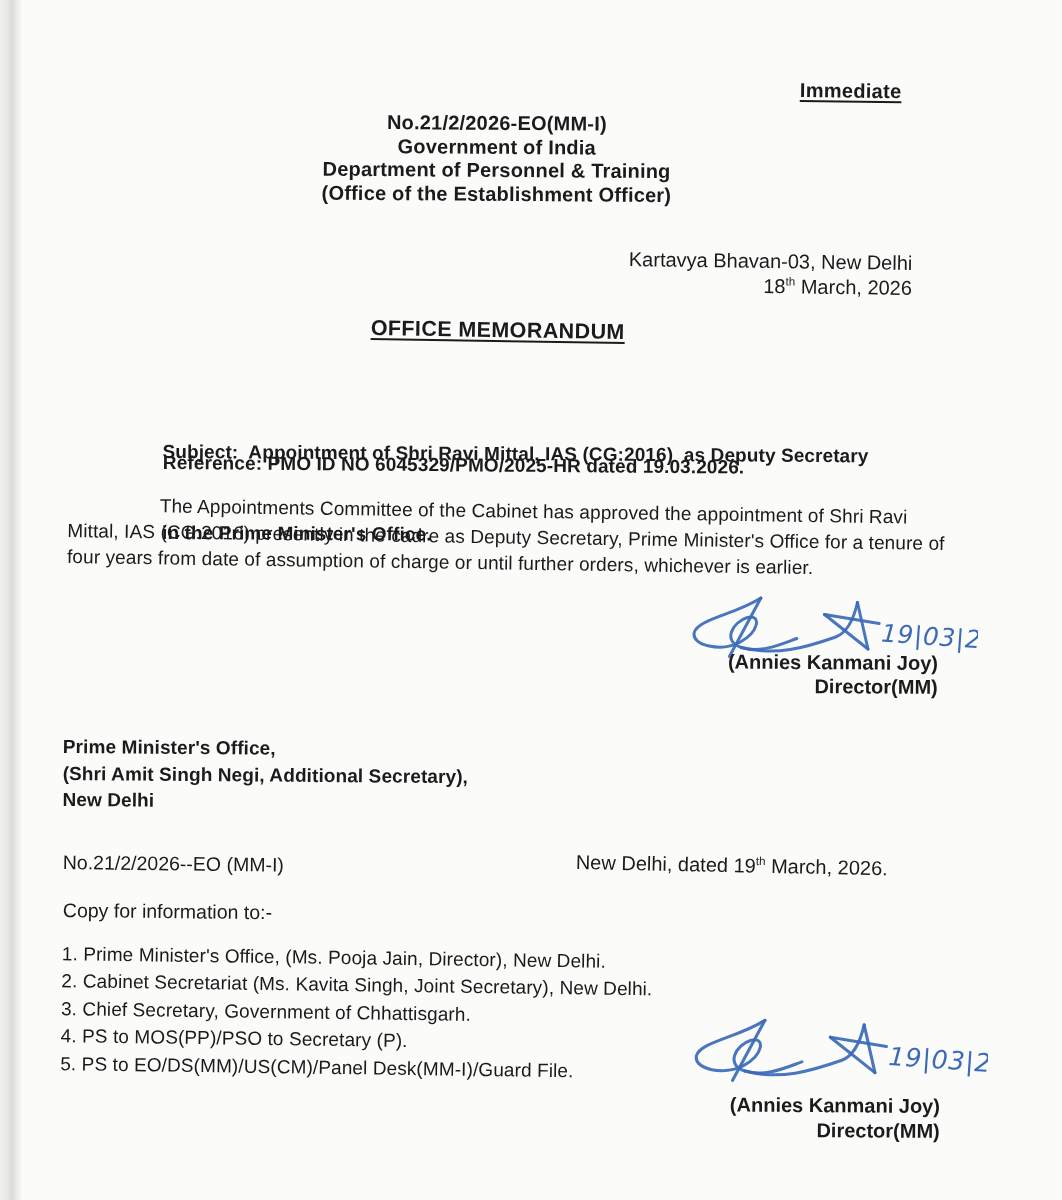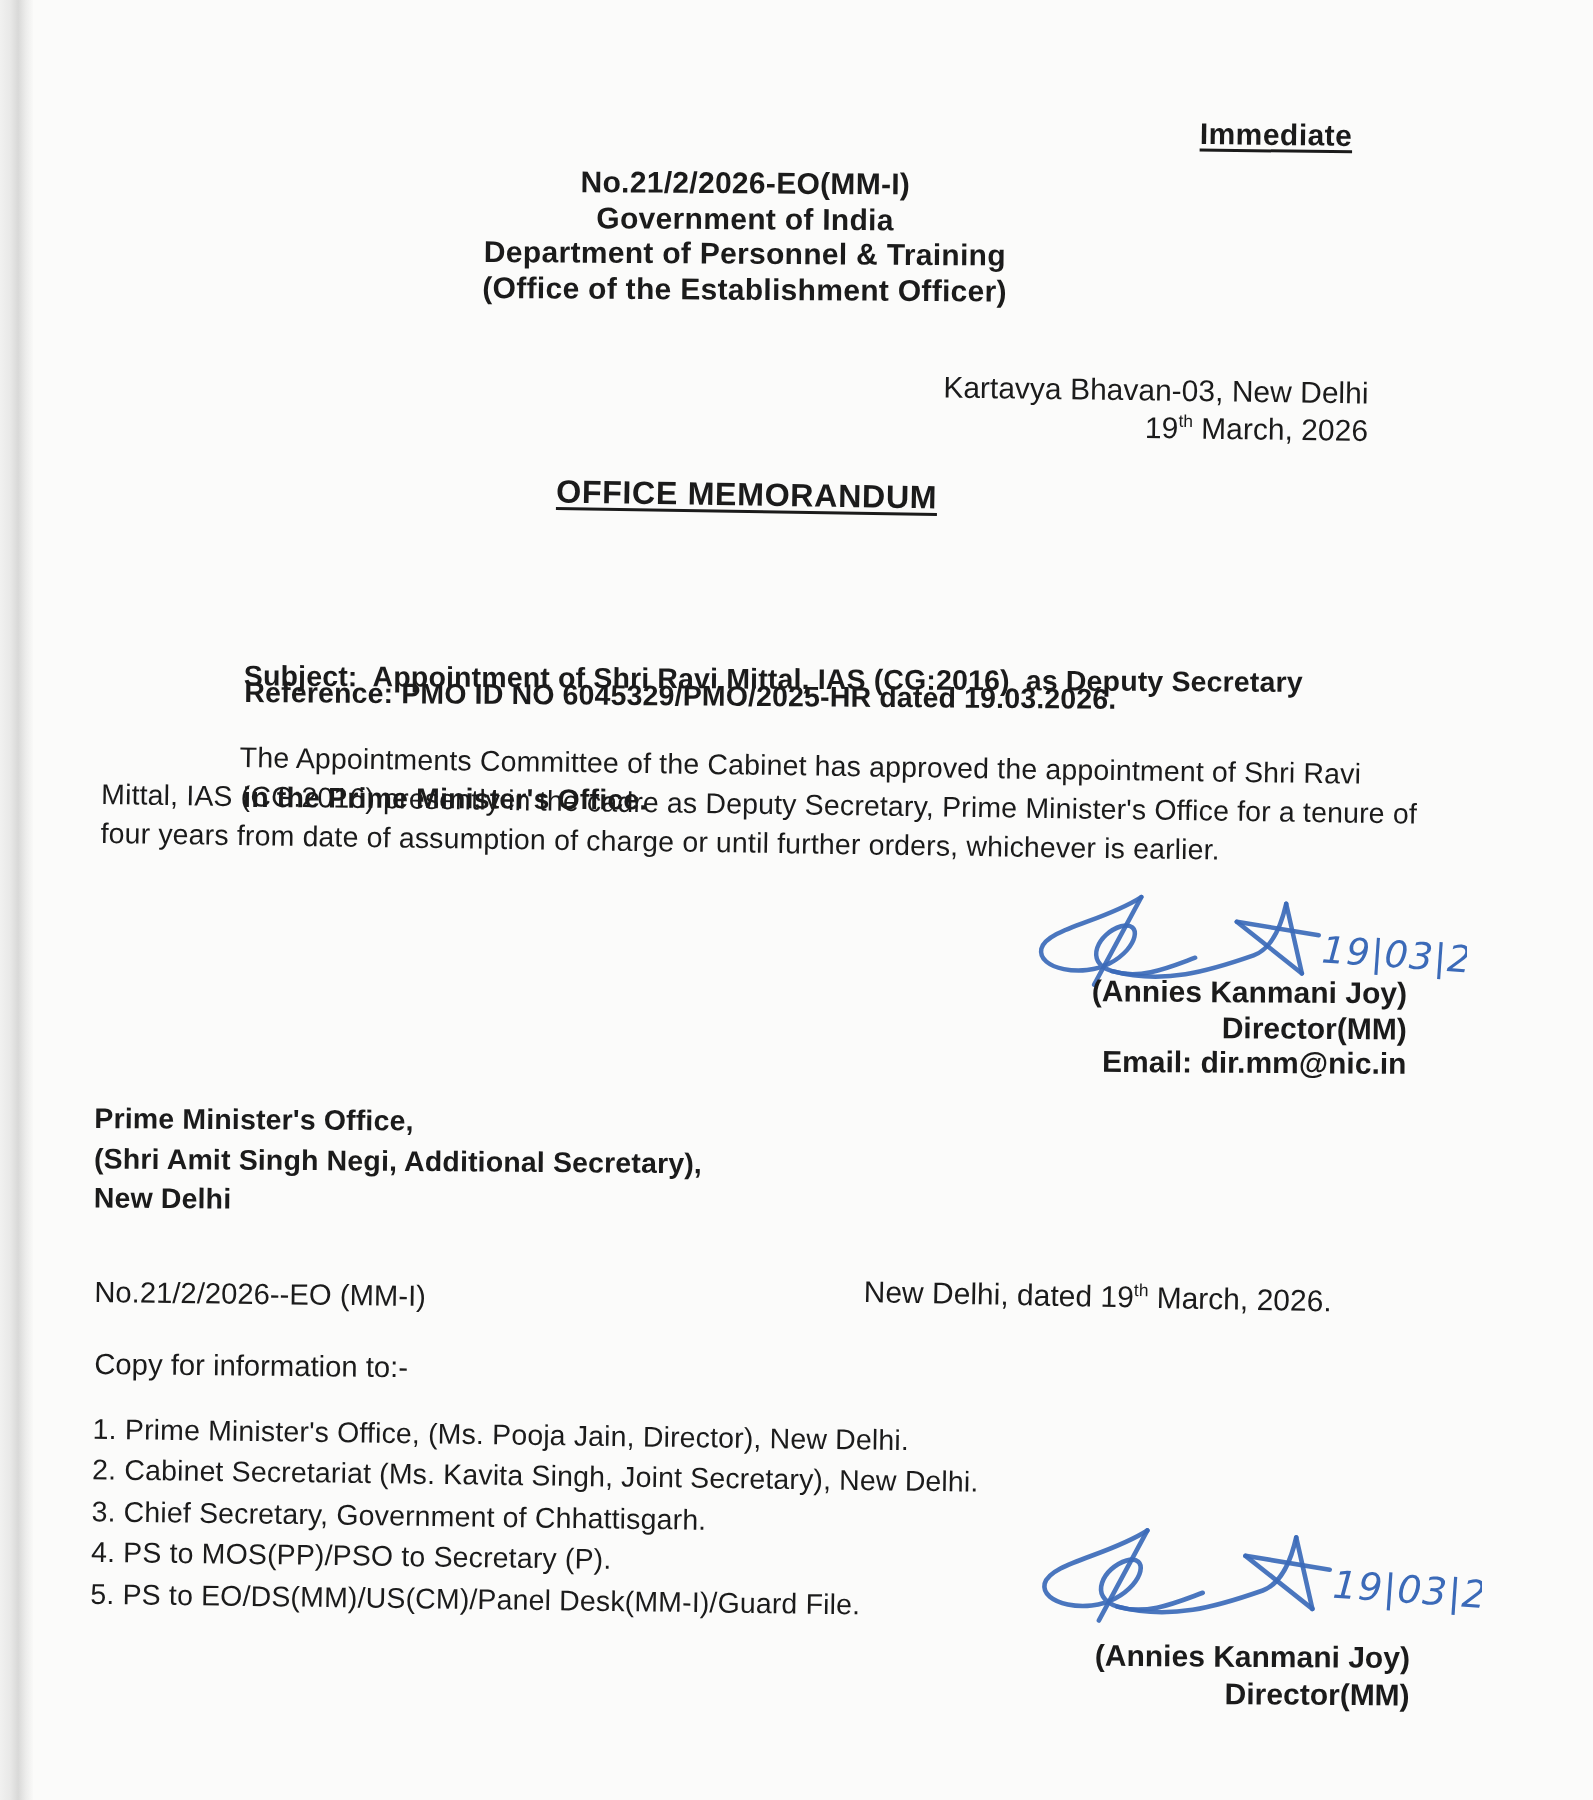--- a/index.html
+++ b/index.html
@@ -85,21 +85,21 @@
 
 <div class="abs letterhead b">
   <div>No.21/2/2026-EO(MM-I)</div>
   <div>Government of India</div>
   <div>Department of Personnel &amp; Training</div>
   <div>(Office of the Establishment Officer)</div>
 </div>
 
 <div class="abs dateline">
   <div>Kartavya Bhavan-03, New Delhi</div>
-  <div><span>19</span><sup class="ord">th</sup><span> March, 2026</span></div>
+  <div><span>18</span><sup class="ord">th</sup><span> March, 2026</span></div>
 </div>
 
 <div class="abs memo-title b u">OFFICE MEMORANDUM</div>
 
 <div class="abs subject b">
   <div>Subject:  Appointment of Shri Ravi Mittal, IAS (CG:2016)  as Deputy Secretary</div>
   <div>in the Prime Minister's Office.</div>
 </div>
 
 <div class="abs reference b">Reference: PMO ID NO 6045329/PMO/2025-HR dated 19.03.2026.</div>
@@ -114,21 +114,20 @@
     <path class="ink" d="M229,14 L243,76"></path>
     <path class="ink" d="M243,76 L185,30"></path>
     <path class="ink" d="M185,30 L258,42"></path>
   </g>
   <text class="ink-date" x="260" y="66" transform="rotate(4 260 66)">19|03|26</text>
 </svg>
 
 <div class="abs sig-text-1 b">
   <div>(Annies Kanmani Joy)</div>
   <div>Director(MM)</div>
-  <div>Email: dir.mm@nic.in</div>
 </div>
 
 <div class="abs addressee b">
   <div>Prime Minister's Office,</div>
   <div>(Shri Amit Singh Negi, Additional Secretary),</div>
   <div>New Delhi</div>
 </div>
 
 <div class="abs ref-row-file">No.21/2/2026--EO (MM-I)</div>
 

